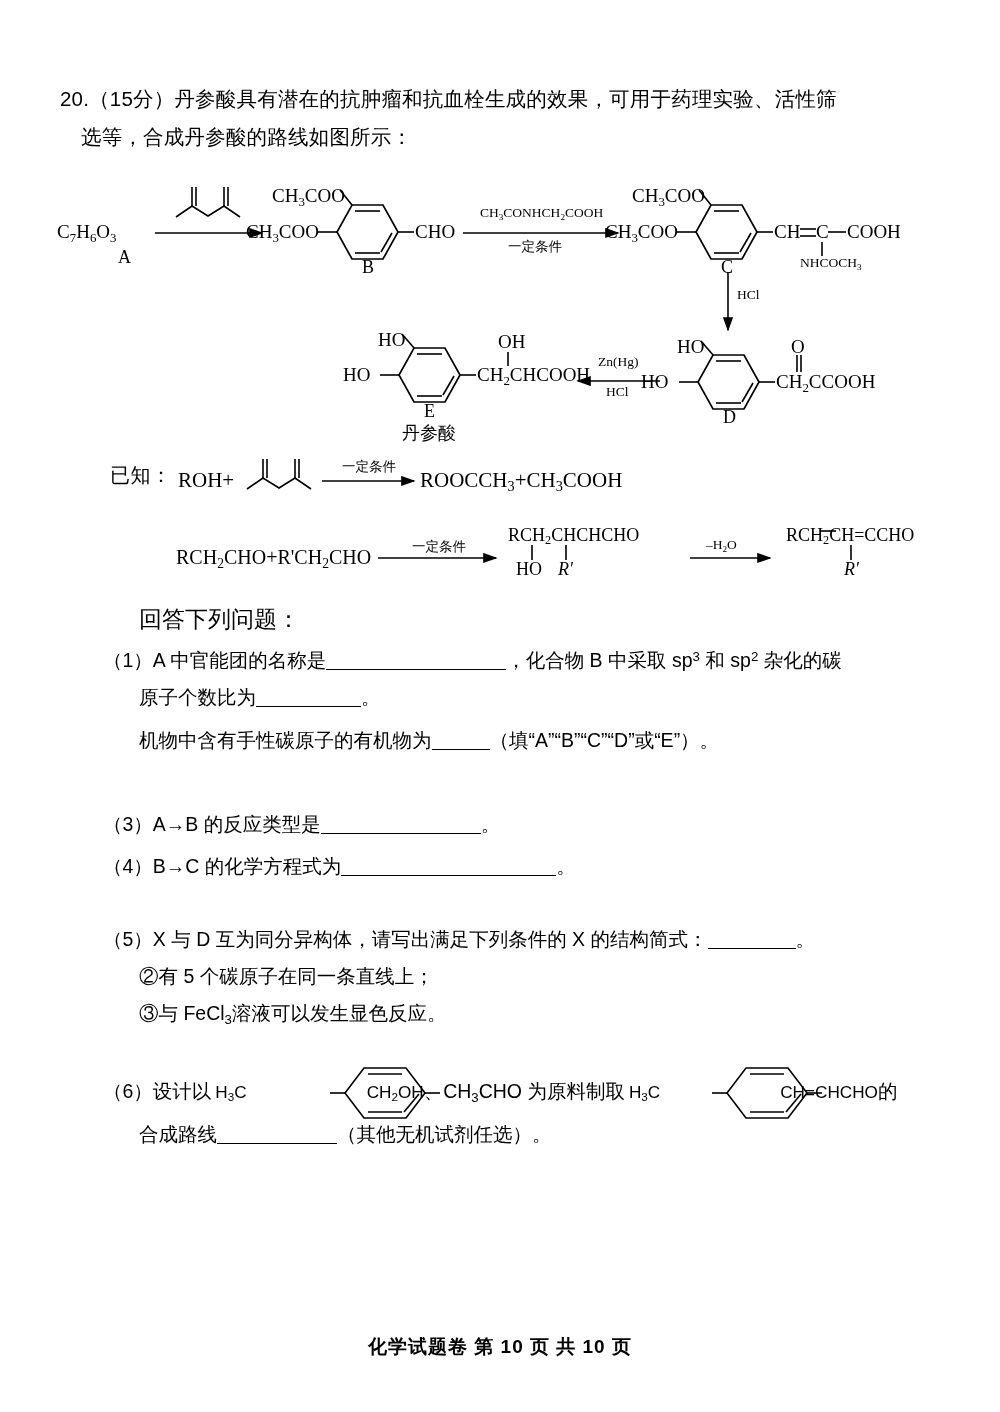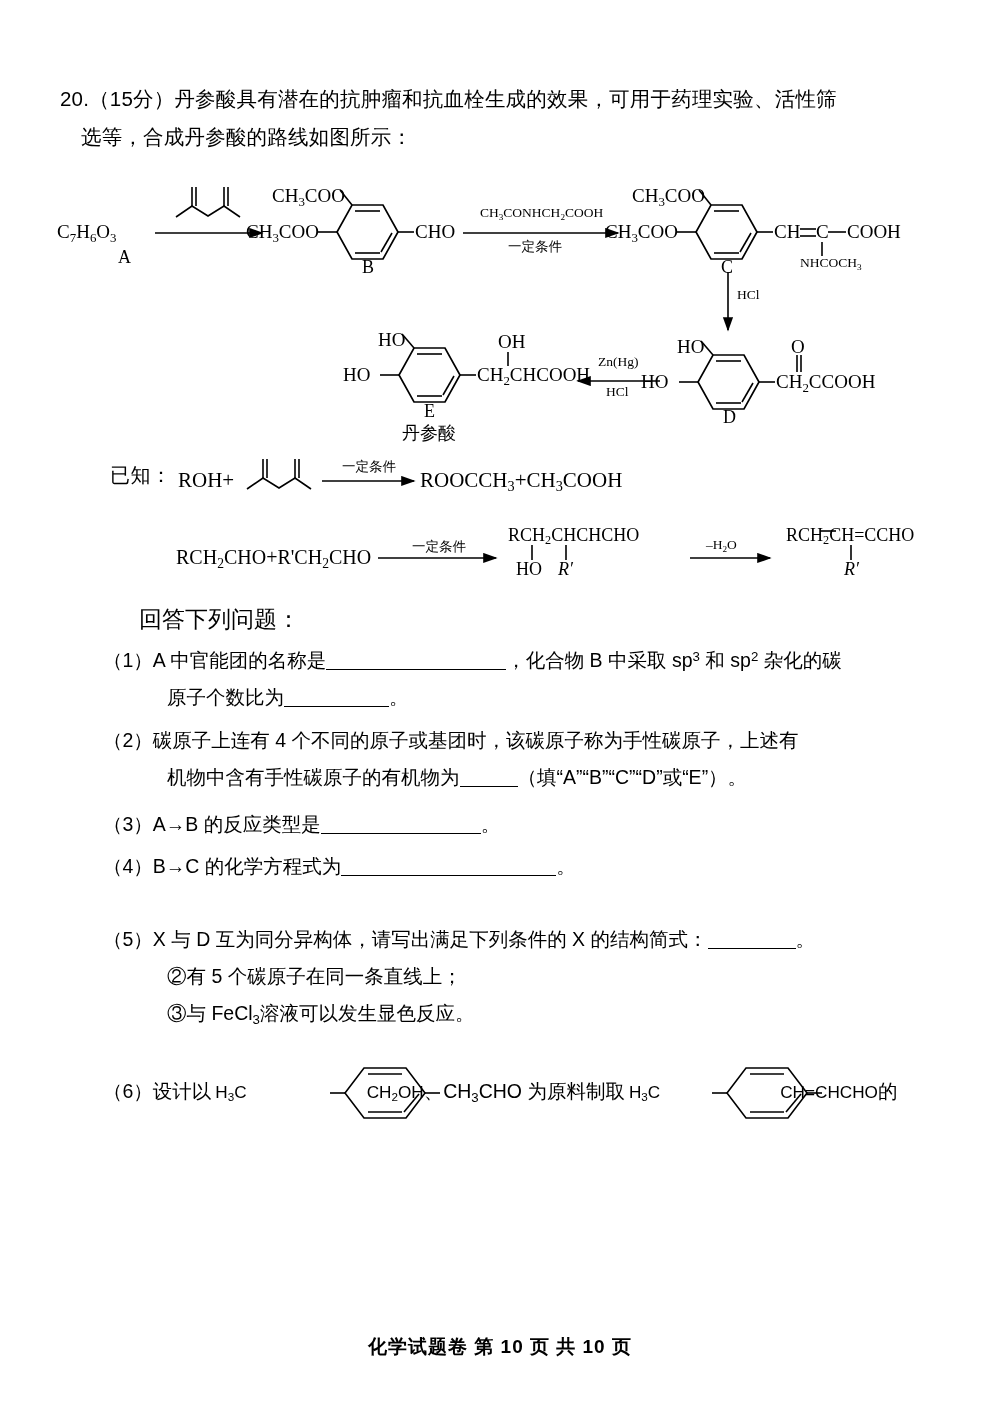--- a/index.html
+++ b/index.html
@@ -28,21 +28,21 @@
   .answer-head {
     position:absolute; left:103px; top:604px;
     font-size:23px;
     margin-left:36px;
   }
 
   .qitem {
     position:absolute; left:103px; width:850px;
     font-size:19.5px; line-height:37px;
   }
-  .qitem .ind { display:block; margin-left:64px; }
+  .qitem .ind { display:block; margin-left:36px; }
   .blank { display:inline-block; border-bottom:1.6px solid #000; vertical-align:-3px; }
   sub { font-size:0.68em; vertical-align:-0.28em; }
   sup { font-size:0.68em; vertical-align:0.45em; }
   .sm { font-size:0.88em; }
 
   .footer {
     position:absolute; left:0; top:1334px; width:1000px;
     text-align:center; font-size:19px; letter-spacing:1px;
     font-family:"Liberation Serif", serif; font-weight:bold;
   }
@@ -223,37 +223,37 @@
   <div class="lbl formula" style="left:844px; top:560px; font-size:18px; font-style:italic;">R′</div>
 
   <div class="answer-head cn">回答下列问题：</div>
 
   <div class="qitem cn" style="top:638px;">
     <span>（1）A 中官能团的名称是</span><span class="blank" style="width:180px;"></span><span>，化合物 B 中采取 sp</span><sup>3</sup> <span>和 sp</span><sup>2</sup> <span>杂化的碳</span>
     <span class="ind"><span>原子个数比为</span><span class="blank" style="width:105px;"></span><span>。</span></span>
   </div>
 
   <div class="qitem cn" style="top:722px;">
-    <span>（2）碳原子上连有 4 个不同的原子或基团时，该碳原子称为手性碳原子，上述有</span>
     <span class="ind"><span>机物中含有手性碳原子的有机物为</span><span class="blank" style="width:58px;"></span><span>（填“A”“B”“C”“D”或“E”）。</span></span>
   </div>
 
   <div class="qitem cn" style="top:806px;">
     <span>（3）A→B 的反应类型是</span><span class="blank" style="width:160px;"></span><span>。</span>
   </div>
 
   <div class="qitem cn" style="top:848px;">
     <span>（4）B→C 的化学方程式为</span><span class="blank" style="width:215px;"></span><span>。</span>
   </div>
 
   <div class="qitem cn" style="top:921px;">
     <span>（5）X 与 D 互为同分异构体，请写出满足下列条件的 X 的结构简式：</span><span class="blank" style="width:88px;"></span><span>。</span>
     <span class="ind">②有 5 个碳原子在同一条直线上；</span>
     <span class="ind"><span>③与 FeCl</span><sub>3</sub><span>溶液可以发生显色反应。</span></span>
   </div>
 
   <div class="qitem cn" style="top:1073px;">
     <span>（6）设计以</span><span class="sm" style="margin-left:4px;">H<sub>3</sub>C</span><span class="ring-inline" style="width:118px;"></span><span class="sm">CH<sub>2</sub>OH</span><span>、CH<sub>3</sub>CHO 为原料制取</span><span class="sm" style="margin-left:4px;">H<sub>3</sub>C</span><span class="ring-inline" style="width:118px;"></span><span class="sm">CH=CHCHO</span><span>的</span>
+    <span class="ind"><span>合成路线</span><span class="blank" style="width:120px;"></span><span>（其他无机试剂任选）。</span></span>
   </div>
 
   <div class="footer cn">化学试题卷 第 10 页 共 10 页</div>
 
 </div>
 
 </body></html>

